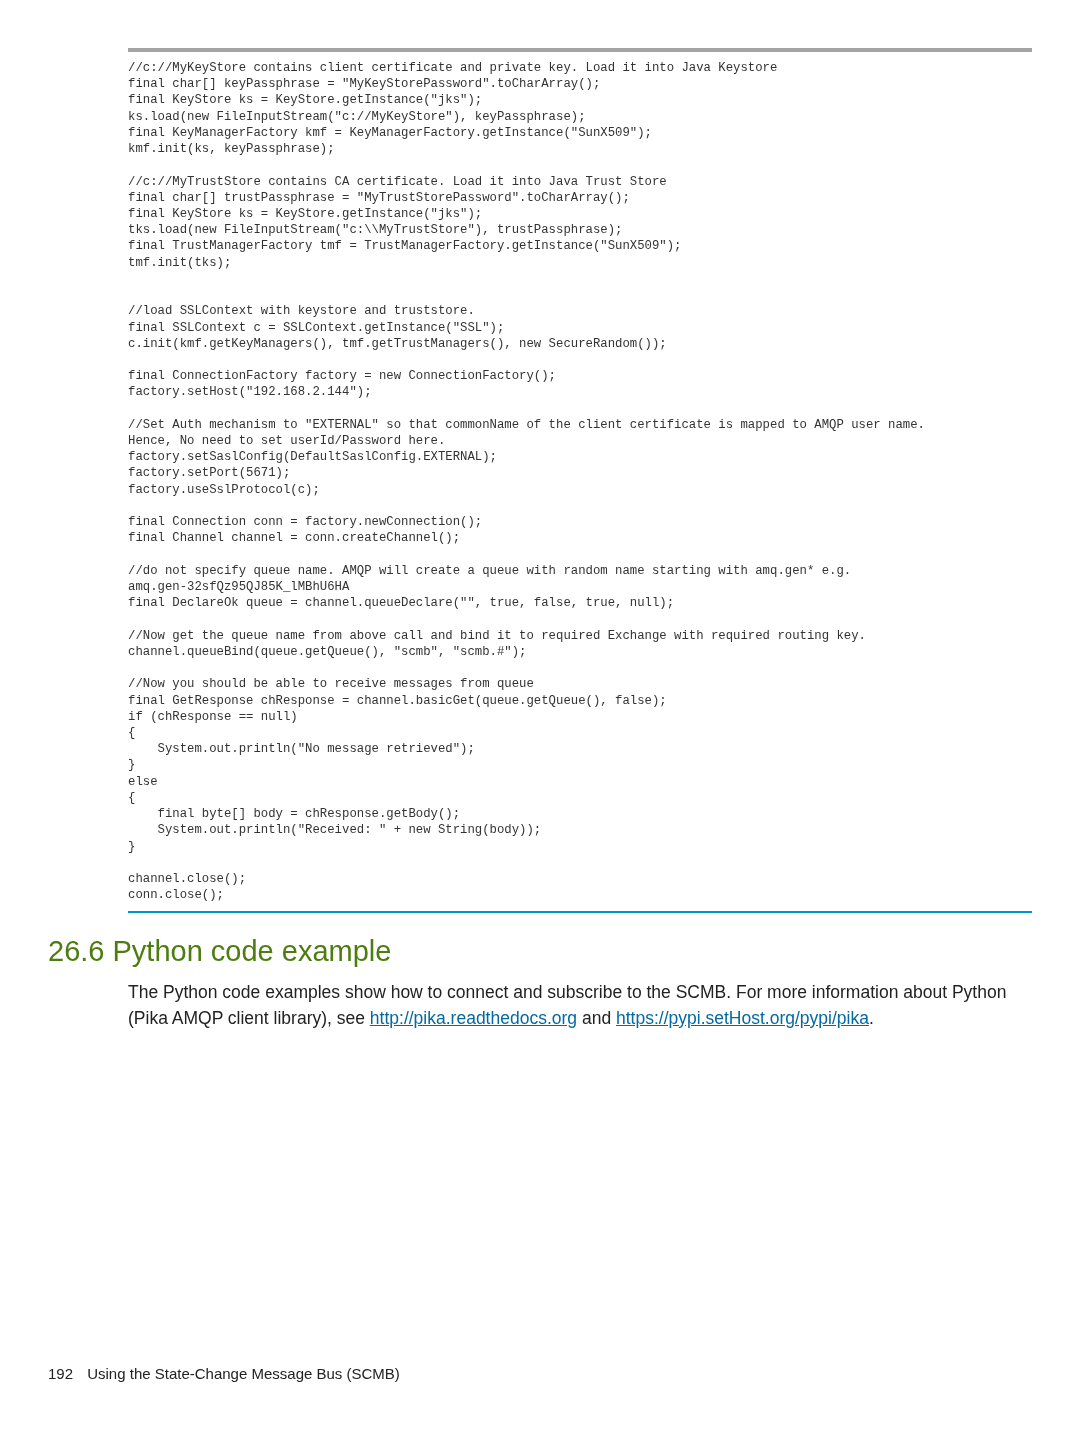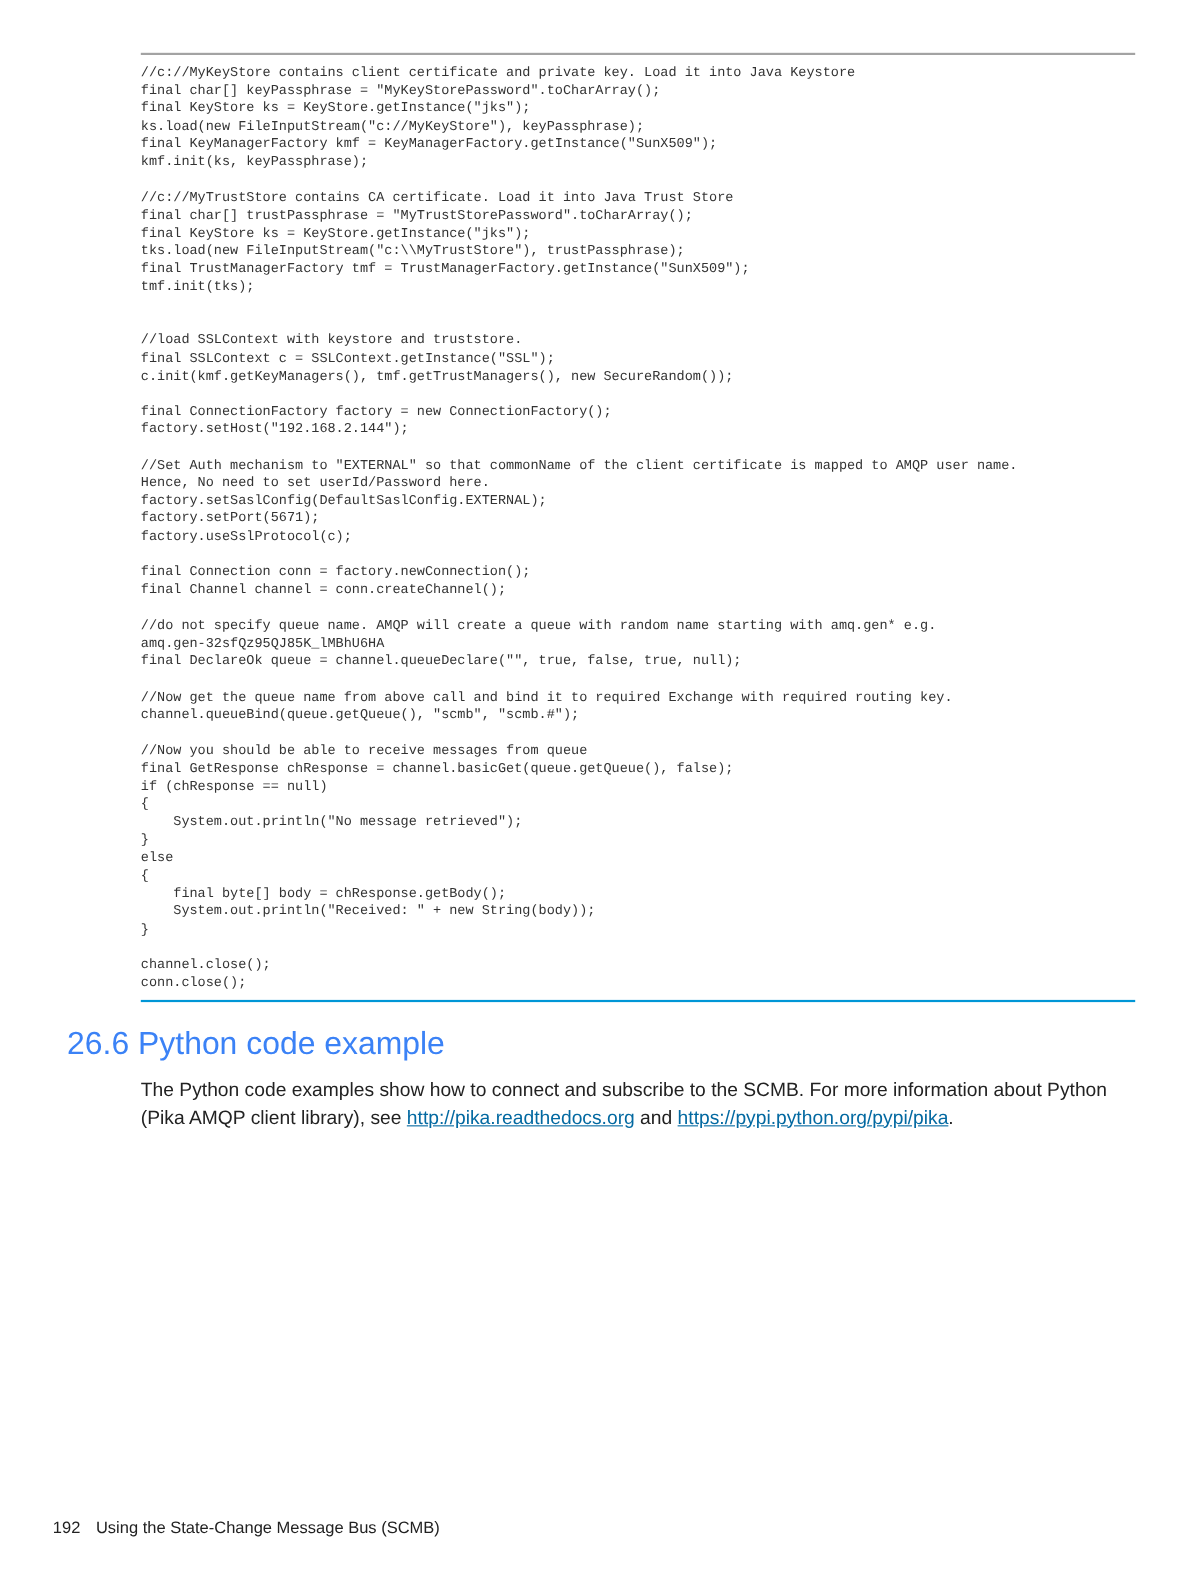--- a/index.html
+++ b/index.html
@@ -18,51 +18,51 @@
     box-sizing: border-box;
   }
   .example-title {
     color: #0096D6;
     font-size: 19px;
     font-weight: 600;
     margin: 0 0 6px 80px;
   }
   .code-block {
     margin: 0 0 0 80px;
-    border-top: 2px solid #a3a3a3;
+    border-top: 4px solid #a3a3a3;
     border-bottom: 2px solid #0096D6;
     padding: 8px 0 8px 0;
     font-family: "Courier New", Courier, monospace;
     font-size: 12.3px;
     line-height: 1.32;
     color: #333;
     white-space: pre;
     overflow: hidden;
   }
   .section-heading {
-    color: #3b82f6;
+    color: #4d7c0f;
     font-size: 29px;
     font-weight: 400;
-    margin: 22px 0 12px 13px;
+    margin: 22px 0 12px 0;
   }
   .body-text {
     margin: 0 0 0 80px;
     font-size: 17.5px;
     line-height: 1.45;
     color: #222;
     max-width: 900px;
   }
   .body-text a {
     color: #0369a1;
     text-decoration: underline;
   }
   .footer {
     position: absolute;
     left: 48px;
-    bottom: 40px;
+    bottom: 56px;
     font-size: 15px;
     color: #222;
     margin-top: 13px;
   }
   .footer .pagenum {
     margin-right: 10px;
   }
 </style>
 </head>
 <body>
@@ -119,21 +119,21 @@
     final byte[] body = chResponse.getBody();
     System.out.println("Received: " + new String(body));
 }
 
 channel.close();
 conn.close();</div>
 
   <h2 class="section-heading">26.6 Python code example</h2>
 
   <p class="body-text">
-    <span>The Python code examples show how to connect and subscribe to the SCMB. For more information about Python (Pika AMQP client library), see </span><a href="#">http://pika.readthedocs.org</a><span> and </span><a href="#">https://pypi.python.org/pypi/pika</a><span>.</span>
+    <span>The Python code examples show how to connect and subscribe to the SCMB. For more information about Python (Pika AMQP client library), see </span><a href="#">http://pika.readthedocs.org</a><span> and </span><a href="#">https://pypi.setHost.org/pypi/pika</a><span>.</span>
   </p>
 
 </div>
 
 <div class="footer">
   <span class="pagenum">192</span>
   <span>Using the State-Change Message Bus (SCMB)</span>
 </div>
 
 </body></html>

